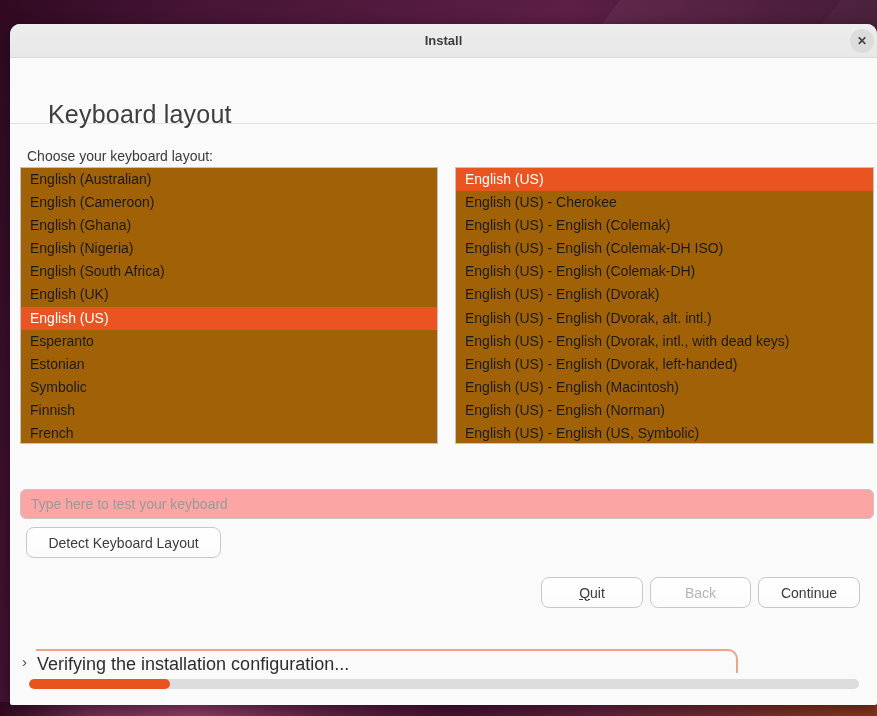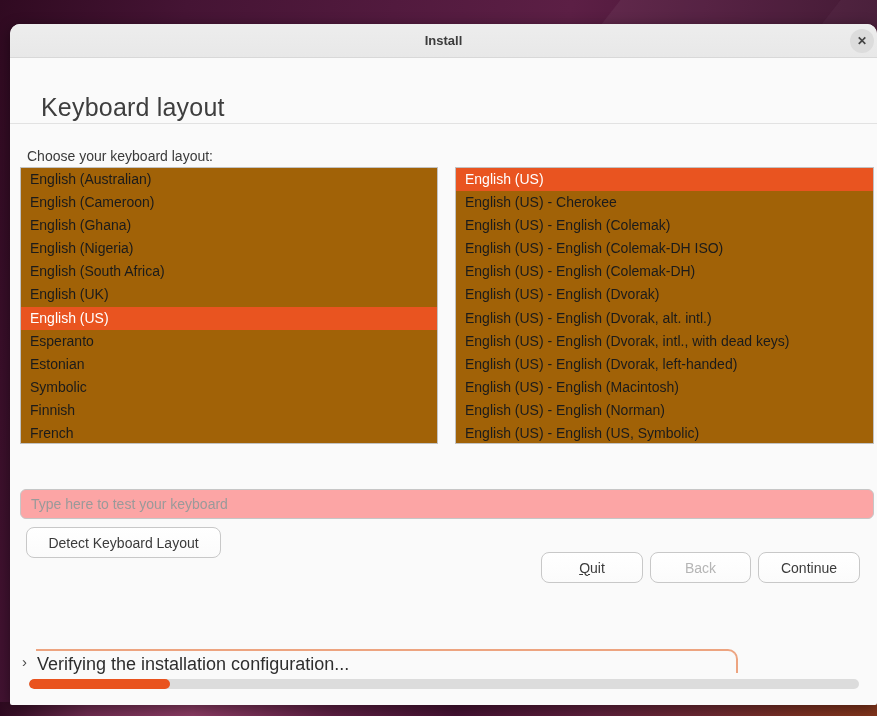--- a/index.html
+++ b/index.html
@@ -36,21 +36,21 @@
   .close-btn{
     position:absolute;right:3px;top:5px;width:24px;height:24px;border-radius:50%;
     background:#DCDCDC;border:none;cursor:pointer;
     font-size:12px;font-weight:bold;color:#444;line-height:24px;text-align:center;padding:0;
   }
   .header{
     position:absolute;left:0;top:34px;width:100%;height:65px;
     border-bottom:1px solid #E2E2E2;
   }
   .page-title{
-    margin:11px;position:absolute;left:20px;top:24px;
+    margin:18px;position:absolute;left:20px;top:24px;
     font-size:25px;font-weight:400;color:#3E3E3E;letter-spacing:0.2px;
   }
 
   .choose-label{
     position:absolute;left:17px;top:124px;font-size:14px;color:#3A3A3A;
   }
 
   .listbox{
     position:absolute;top:143px;height:277px;background:#a16207;
     border:1px solid #C2C2C2;overflow:hidden;box-sizing:border-box;
@@ -70,21 +70,21 @@
   }
   .test-input::placeholder{color:#9A9A9A;opacity:1;}
 
   .btn{
     background:linear-gradient(#FFFFFF,#FBFBFB);
     border:1px solid #C8C8C8;border-radius:8px;
     font-family:inherit;font-size:14px;color:#3B3B3B;cursor:pointer;
     box-sizing:border-box;
   }
   .detect-btn{position:absolute;left:16px;top:503px;width:195px;height:31px;}
-  .footer-btn{position:absolute;top:528px;height:31px;}
+  .footer-btn{position:absolute;top:553px;height:31px;}
   .footer-btn span{display:block;}
   .btn-quit{left:531px;width:102px;}
   .btn-quit span::first-letter{text-decoration:underline;}
   .btn-back{left:640px;width:101px;color:#B5B5B5;cursor:default;}
   .btn-continue{left:748px;width:102px;}
 
   .expander-frame{
     position:absolute;left:26px;top:625px;width:700px;height:22px;
     border-top:2px solid #EDA480;border-right:2px solid #EDA480;
     border-top-right-radius:10px;pointer-events:none;

